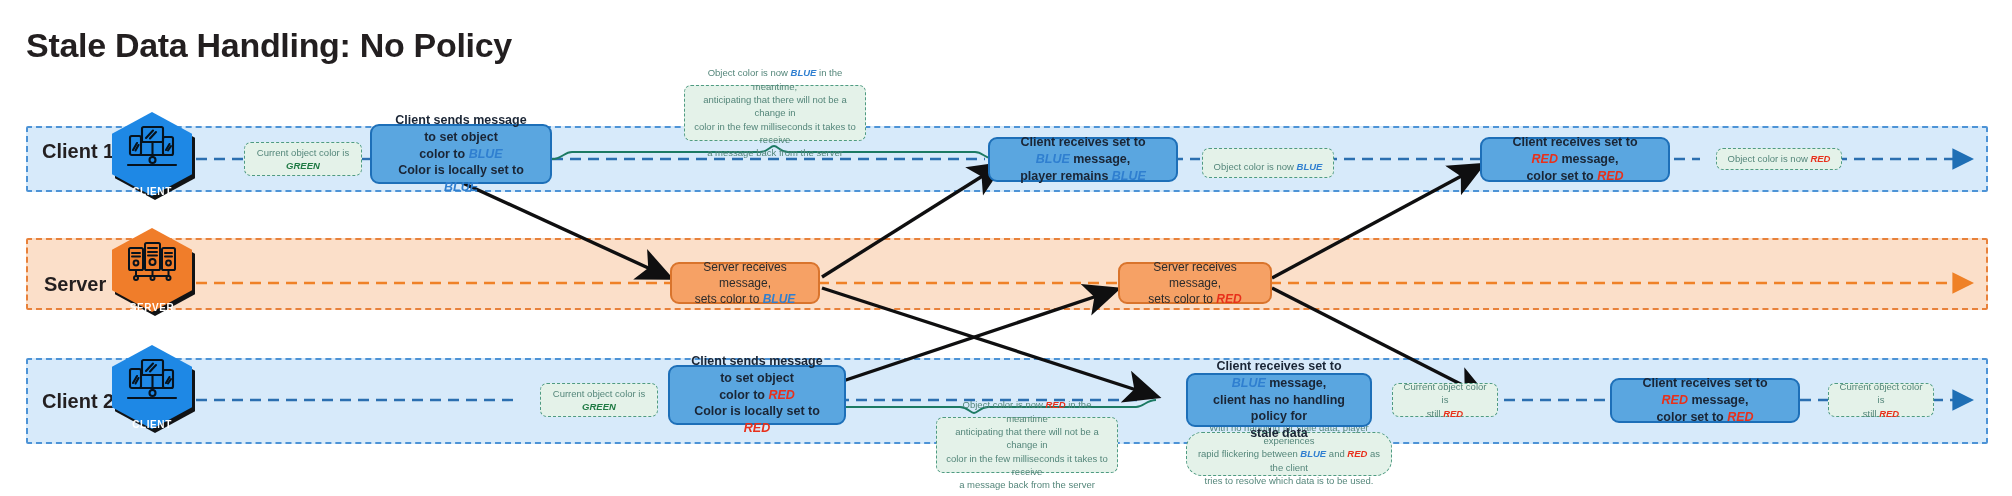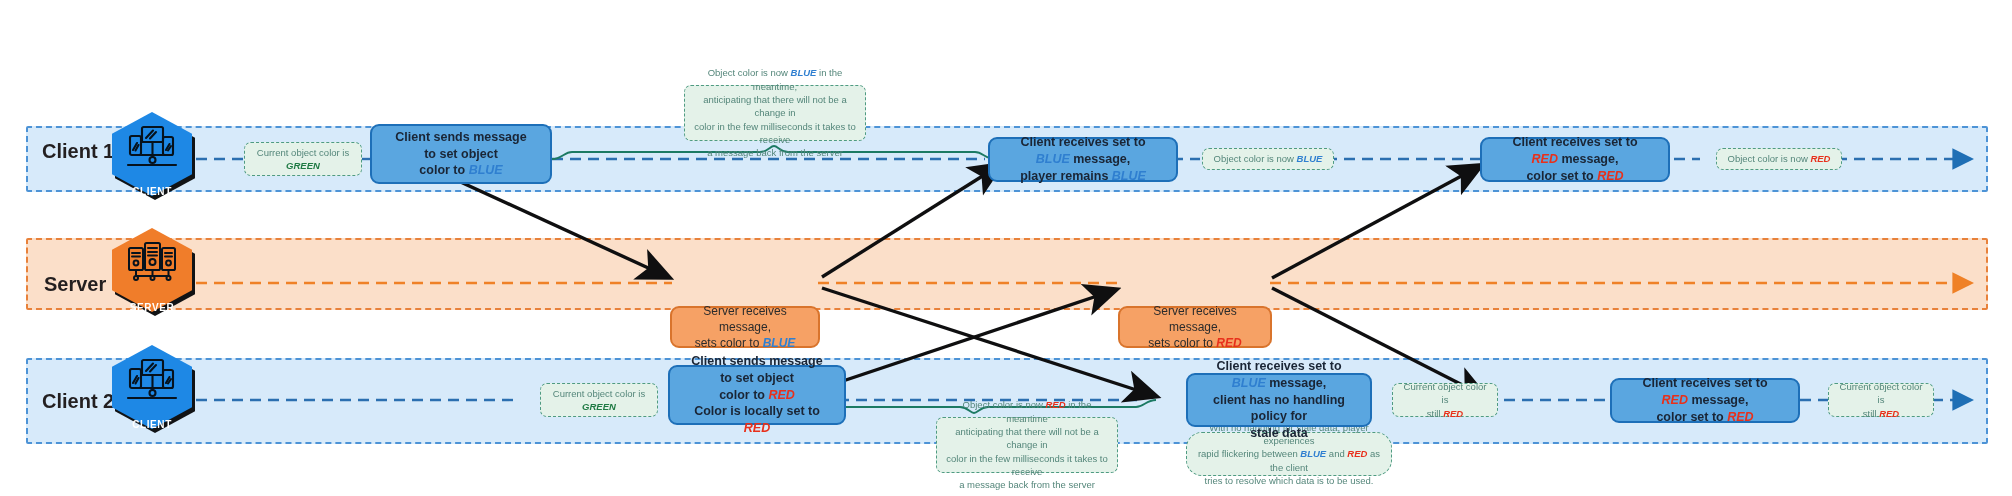--- a/index.html
+++ b/index.html
@@ -103,21 +103,20 @@
     text-align: center;
     padding: 6px 17px;
     z-index: 6;
   }
   .proc.server {
     background: #f6a165;
     border-color: #d9742c;
     font-weight: 400;
     font-size: 12px;
     color: #2b2b2b;
-    margin-top: 44px;
   }
   .proc .gap { height: 13px; }
   .blue  { color: #2f7fd0; font-style: italic; }
   .red   { color: #e8301b; font-style: italic; }
   .green { color: #1f7a44; font-style: italic; }
   .proc .blue, .proc .red { font-weight: 700; }
   .proc.server .blue, .proc.server .red { font-weight: 700; }
 
   
   .note {
@@ -147,20 +146,21 @@
     width: 2012px; height: 496px;
     pointer-events: none;
     z-index: 3;
   }
 </style>
 </head>
 <body>
 
 <div id="canvas">
 
+  <div class="page-title">Stale Data Handling: No Policy</div>
 
   <div class="lane lane-client" id="lane-client1"></div>
   <div class="lane lane-server" id="lane-server"></div>
   <div class="lane lane-client" id="lane-client2"></div>
 
   <div class="lane-label" id="label-client1">Client 1</div>
   <div class="lane-label" id="label-server">Server</div>
   <div class="lane-label" id="label-client2">Client 2</div>
 
   <svg class="overlay" viewBox="0 0 2012 496">
@@ -303,39 +303,42 @@
       <span class="green">GREEN</span>
     </div>
   </div>
 
   <div class="proc" style="left:370px; top:124px; width:182px; height:60px;">
     <div>
       <span>Client sends message to set object</span><br>
       <span>color to </span><span class="blue">BLUE</span>
     </div>
     <div class="gap"></div>
+    <div>
+      <span>Color is locally set to </span><span class="blue">BLUE</span>
+    </div>
   </div>
 
   <div class="note" style="left:684px; top:85px; width:182px; height:56px;">
     <div>
       <span>Object color is now </span><span class="blue">BLUE</span><span> in the meantime,</span><br>
       <span>anticipating that there will not be a change in</span><br>
       <span>color in the few milliseconds it takes to receive</span><br>
       <span>a message back from the server</span>
     </div>
   </div>
 
   <div class="proc" style="left:988px; top:137px; width:190px; height:45px;">
     <div>
       <span>Client receives set to </span><span class="blue">BLUE</span><span> message,</span><br>
       <span>player remains </span><span class="blue">BLUE</span>
     </div>
   </div>
 
-  <div class="note state" style="left:1202px; top:148px; width:132px; height:22px;align-items:flex-end;">
+  <div class="note state" style="left:1202px; top:148px; width:132px; height:30px;align-items:flex-end;">
     <div>
       <span>Object color is now </span><span class="blue">BLUE</span>
     </div>
   </div>
 
   <div class="proc" style="left:1480px; top:137px; width:190px; height:45px;">
     <div>
       <span>Client receives set to </span><span class="red">RED</span><span> message,</span><br>
       <span>color set to </span><span class="red">RED</span>
     </div>

